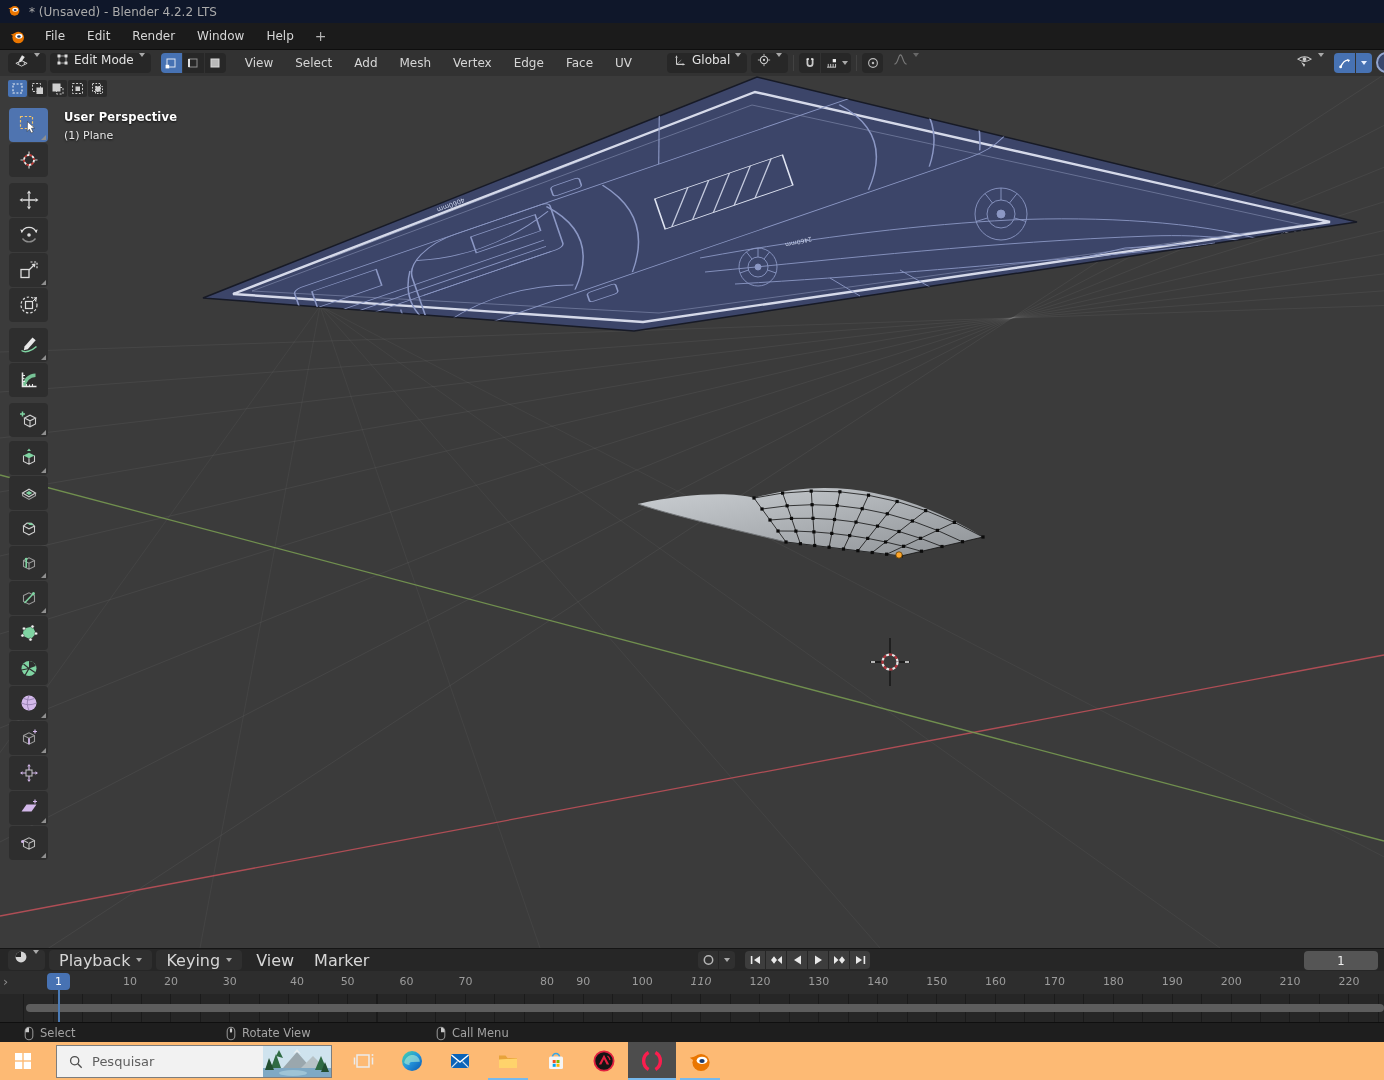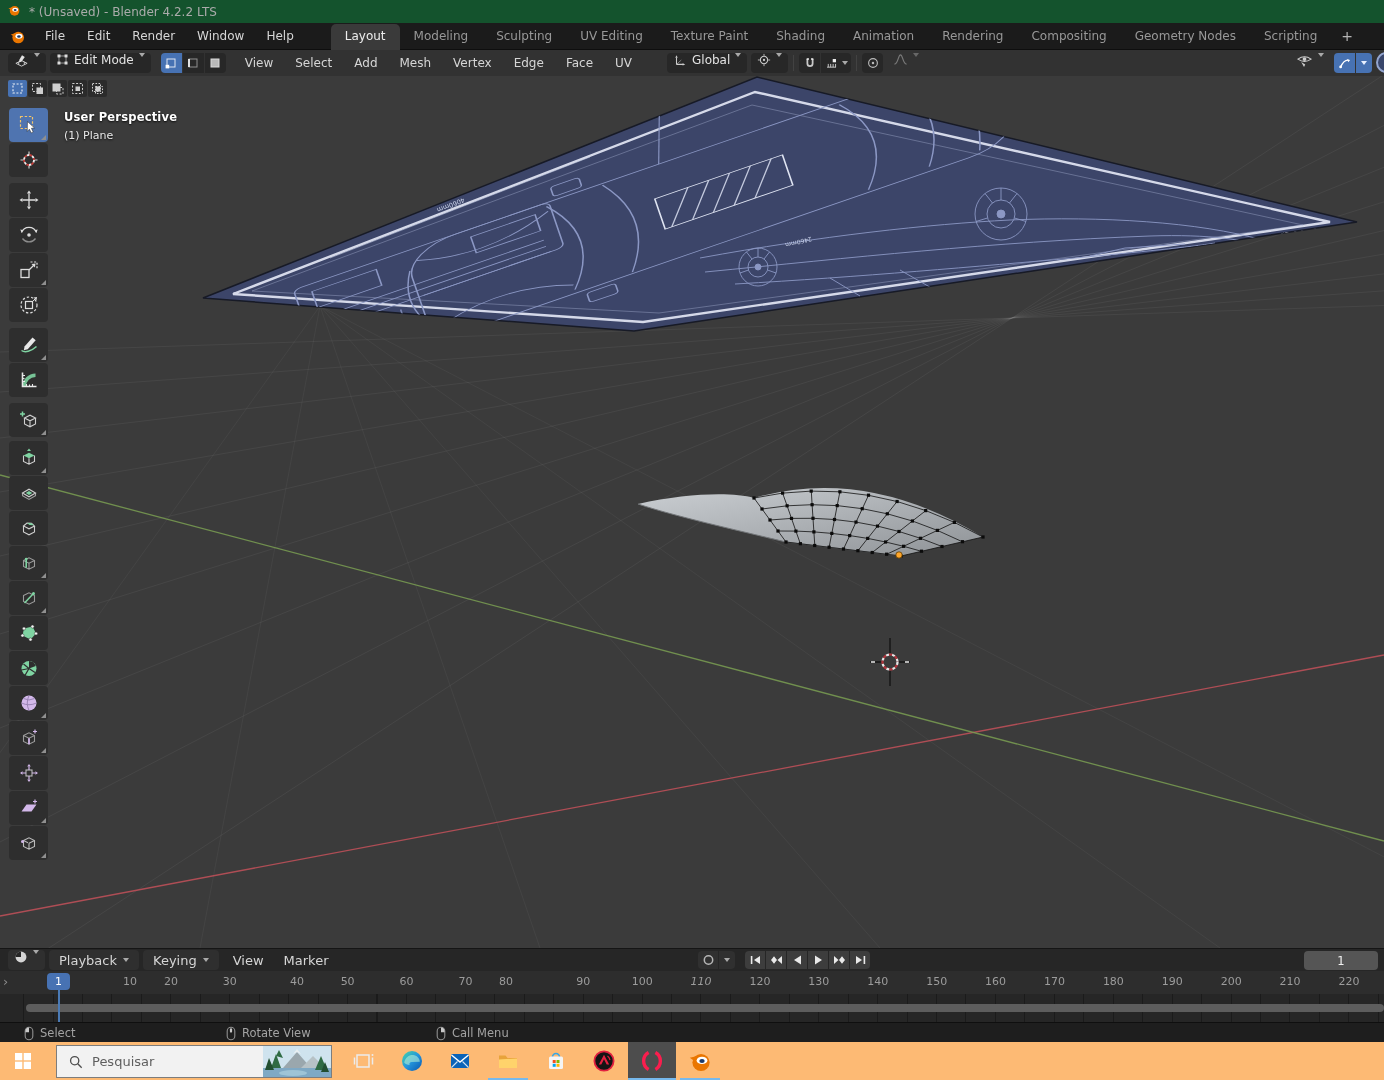--- a/index.html
+++ b/index.html
@@ -1,20 +1,20 @@
 <!DOCTYPE html>
 <html><head>
 <meta charset="utf-8">
 <style>
   *{box-sizing:border-box;margin:0;padding:0}
   html,body{width:1384px;height:1080px;overflow:hidden;background:#000;
     font-family:"DejaVu Sans","Liberation Sans",sans-serif;-webkit-font-smoothing:antialiased}
   .row{position:absolute;left:0;width:1384px}
   
-  #titlebar{top:0;height:23px;background:#14532d;display:flex;align-items:center;padding-left:7px;gap:8px}
+  #titlebar{top:0;height:23px;background:#0f172a;display:flex;align-items:center;padding-left:7px;gap:8px}
   #window-title{font-size:12px;color:#ababab}
   
   #menubar{top:23px;height:27px;background:#1b1b1b;display:flex;align-items:center;border-bottom:1px solid #0e0e0e}
   #menubar .applogo{padding:0 8px 0 9px;display:flex;align-items:center}
   .menu-item{padding:0 11px;font-size:12px;color:#d6d6d6;line-height:26px;cursor:default}
   #ws-tabs{display:flex;margin-left:26px;height:27px;align-items:flex-end}
   .ws-tab{padding:0 14px;font-size:12px;color:#989898;line-height:25px;height:26px;border-radius:5px 5px 0 0}
   .ws-tab.active{background:#3a3a3a;color:#ededed}
   .ws-add{color:#b5b5b5;font-size:14px;padding:0 10px;line-height:25px}
   
@@ -43,21 +43,21 @@
   #vp-text .l1{font-size:11.5px;color:#ffffff;font-weight:bold;letter-spacing:.2px}
   #vp-text .l2{font-size:11px;color:#e8e8e8;margin-top:5px}
   .toolbtn{position:absolute;left:9px;width:39px;height:34px;background:#2e2e2e;border-radius:4px;
      display:flex;align-items:center;justify-content:center}
   .toolbtn.on{background:#4f74b0}
   .toolbtn.sub::after{content:"";position:absolute;right:2px;bottom:2px;width:0;height:0;
      border-left:5px solid transparent;border-bottom:5px solid #8f8f8f}
   
   #tl-header{top:948px;height:23px;background:#262626;border-top:1px solid #151515;display:flex;align-items:center}
   #tl-menus{display:flex;margin-left:4px}
-  .tl-menu{display:flex;align-items:center;gap:6px;padding:0 10px;height:20px;font-size:13px;color:#d6d6d6}
+  .tl-menu{display:flex;align-items:center;gap:6px;padding:0 10px;height:20px;font-size:16px;color:#d6d6d6}
   .tl-menu.drop{background:#2f2f2f;border-radius:4px;margin-right:4px}
   #tl-center{position:absolute;left:698px;display:flex;align-items:center;gap:10px}
   #autokey-group,#play-group{display:flex;gap:1px}
   .pbtn{width:20px;height:18px;background:#3d3d3d;display:flex;align-items:center;justify-content:center}
   .pbtn:first-child{border-radius:4px 0 0 4px}.pbtn:last-child{border-radius:0 4px 4px 0}
   #autokey-group .pbtn{background:#303030}
   #frame-field{position:absolute;right:6px;top:2px;width:74px;height:19px;background:#555555;border-radius:4px;
      font-size:11.5px;color:#f2f2f2;display:flex;align-items:center;justify-content:center}
   #ruler{top:971px;height:23px;background:#2d2d2d}
   .ruler-num{position:absolute;top:4px;transform:translateX(-50%);font-size:11px;color:#9c9c9c}
@@ -110,33 +110,20 @@
         <ellipse cx="14" cy="12" rx="2.5" ry="1.9" fill="#1b3a68"></ellipse>
         <path d="M2.5 9 L10.5 7.2 7.5 12.4Z" fill="#ea7600"></path>
       </svg>
   </span>
   <div id="top-menus" style="display:flex">
       <div class="menu-item">File</div>
       <div class="menu-item">Edit</div>
       <div class="menu-item">Render</div>
       <div class="menu-item">Window</div>
       <div class="menu-item">Help</div>
-    </div>
-  <div id="ws-tabs">
-      <div class="ws-tab active">Layout</div>
-      <div class="ws-tab">Modeling</div>
-      <div class="ws-tab">Sculpting</div>
-      <div class="ws-tab">UV Editing</div>
-      <div class="ws-tab">Texture Paint</div>
-      <div class="ws-tab">Shading</div>
-      <div class="ws-tab">Animation</div>
-      <div class="ws-tab">Rendering</div>
-      <div class="ws-tab">Compositing</div>
-      <div class="ws-tab">Geometry Nodes</div>
-      <div class="ws-tab">Scripting</div>
     </div>
   <div class="ws-add">+</div>
 </div>
 
 <div id="toolheader" class="row">
   <div class="hdr-btn" style="margin-left:8px">
     <svg width="15" height="15" viewBox="0 0 16 16">
         <path d="M2 11 L8 8 14 11 8 14Z M5 9.5v3 M11 9.5v3" fill="none" stroke="#cfcfcf" stroke-width="1"></path>
         <path d="M8.5 2.5 l3 1.8 -3.6 5 -2.6.6 .4-2.6Z" fill="#e2e2e2"></path>
       </svg>
@@ -691,21 +678,21 @@
 
 <div id="ruler" class="row">
   <span id="ruler-collapse">›</span>
 <div class="ruler-num" style="left: 130px;">10</div>
     <div class="ruler-num" style="left: 170.918px;">20</div>
     <div class="ruler-num" style="left: 229.822px;">30</div>
     <div class="ruler-num" style="left: 297px;">40</div>
     <div class="ruler-num" style="left: 347.63px;">50</div>
     <div class="ruler-num" style="left: 406.534px;">60</div>
     <div class="ruler-num" style="left: 465.438px;">70</div>
-    <div class="ruler-num" style="left: 506px;">80</div>
+    <div class="ruler-num" style="left: 547px;">80</div>
     <div class="ruler-num" style="left: 583.247px;">90</div>
     <div class="ruler-num" style="left: 642.151px;">100</div>
     <div class="ruler-num" style="left: 701.055px; font-style: italic;">110</div>
     <div class="ruler-num" style="left: 759.959px;">120</div>
     <div class="ruler-num" style="left: 818.863px;">130</div>
     <div class="ruler-num" style="left: 877.767px;">140</div>
     <div class="ruler-num" style="left: 936.671px;">150</div>
     <div class="ruler-num" style="left: 995.575px;">160</div>
     <div class="ruler-num" style="left: 1054.48px;">170</div>
     <div class="ruler-num" style="left: 1113.38px;">180</div>

